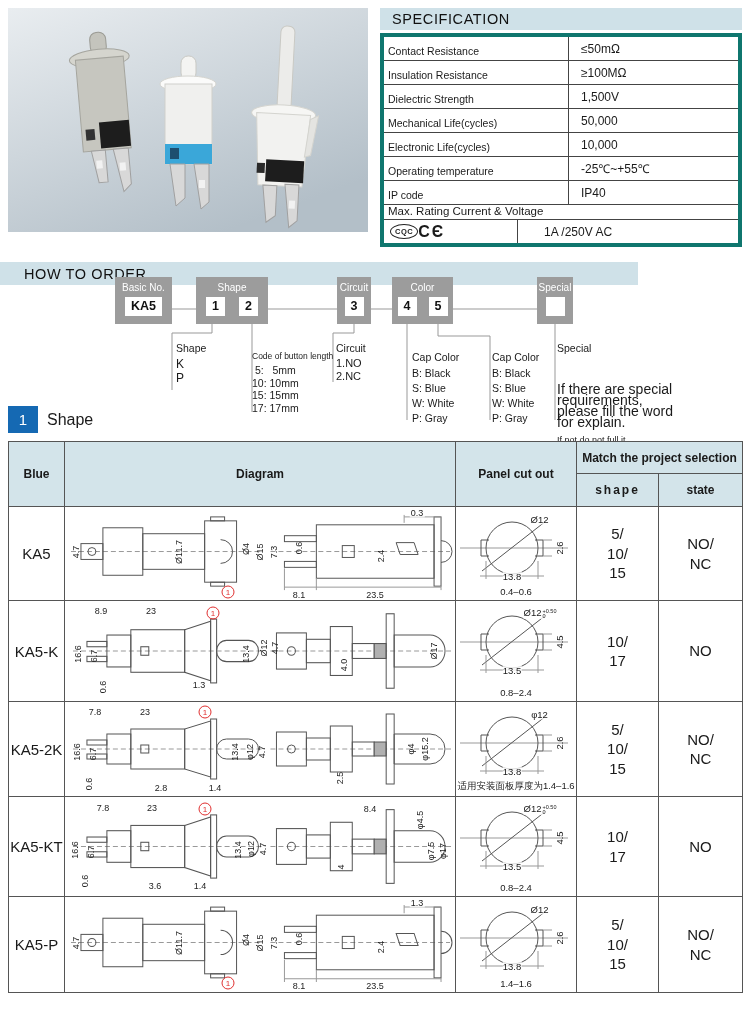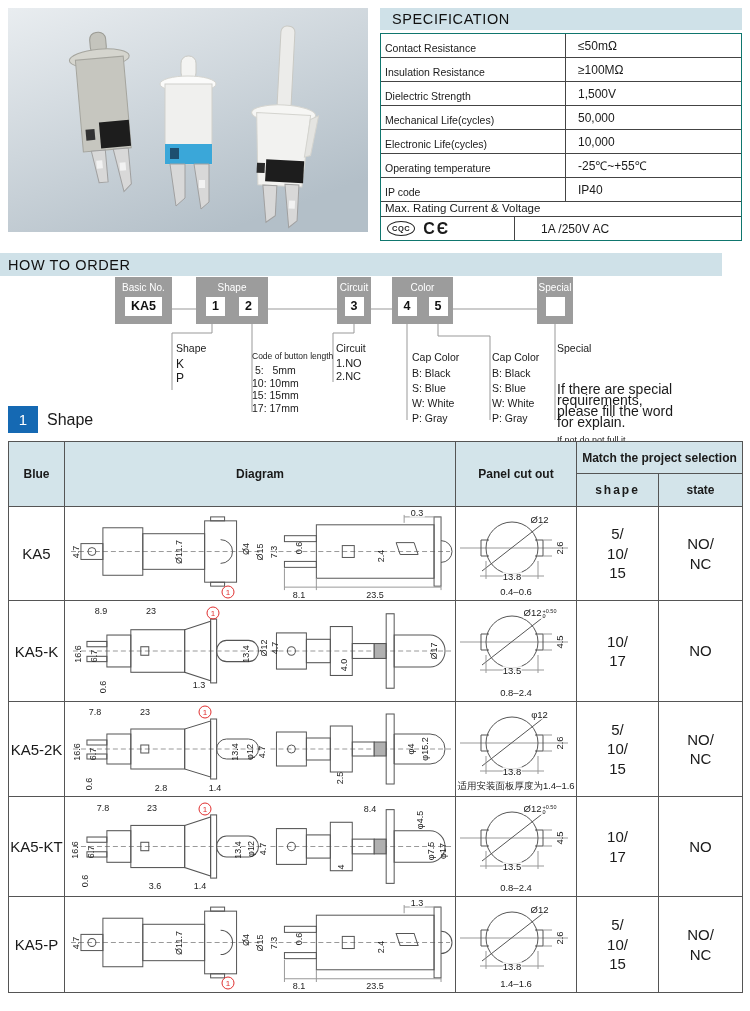--- a/index.html
+++ b/index.html
@@ -4,33 +4,33 @@
 <style>
   html,body{margin:0;padding:0}
   body{
     width:750px;height:1011px;position:relative;background:#fff;
     font-family:"Liberation Sans",sans-serif;color:#1a1a1a;overflow:hidden;
   }
   
   .bar{position:absolute;background:#cfe1e8;display:flex;align-items:center;
        font-size:14.5px;letter-spacing:.6px;color:#111;box-sizing:border-box}
   #spec-bar{left:380px;top:8px;width:362px;height:22px;padding-left:12px}
-  #order-bar{left:0;top:253px;width:722px;height:23px;padding-left:8px}
+  #order-bar{left:0;top:262px;width:638px;height:23px;padding-left:24px}
 
   
   #photo{position:absolute;left:8px;top:8px;width:360px;height:224px}
 
   
-  #spec-table{position:absolute;left:380px;top:33px;width:362px;border:1px solid #0f766e;box-sizing:border-box;background:#fff}
+  #spec-table{position:absolute;left:380px;top:33px;width:362px;border:4px solid #0f766e;box-sizing:border-box;background:#fff}
   .spec-row{display:flex;border-bottom:1px solid #444;height:23px}
   .spec-row .lbl{width:184px;padding:8px 0 0 4px;font-size:10.5px;box-sizing:border-box}
   .spec-row .val{flex:1;border-left:1px solid #444;font-size:12px;padding-left:12px;display:flex;align-items:center}
   .spec-max{border-bottom:1px solid #444;font-size:11.5px;height:14px;line-height:13px;padding-left:4px}
   .spec-logos{display:flex;height:23px;align-items:stretch}
-  .logo-cell{width:134px;display:flex;align-items:center;gap:8px;padding-left:6px;box-sizing:border-box;border-right:1px solid #444}
+  .logo-cell{width:134px;display:flex;align-items:center;padding-left:6px;box-sizing:border-box;border-right:1px solid #444}
   .cqc{border:1.5px solid #222;border-radius:50%;font-size:7.5px;font-weight:bold;padding:2px 4px;letter-spacing:.5px}
   .ce{font-size:16px;font-weight:bold;letter-spacing:2px}
   .rating-val{font-size:12px;padding-left:26px;display:flex;align-items:center}
 
   
   .obox{position:absolute;top:277px;height:47px;background:#9c9c9c;box-sizing:border-box;text-align:center}
   .obox-label{color:#fff;font-size:10px;margin-top:5px;white-space:nowrap}
   .obox-codes{display:flex;justify-content:center;gap:14px;margin-top:4px}
   .code-box{display:block;width:19px;height:19px;background:#fff;font-size:12.5px;font-weight:bold;line-height:19px;text-align:center;color:#111}
   .code-box.wide{width:37px}

